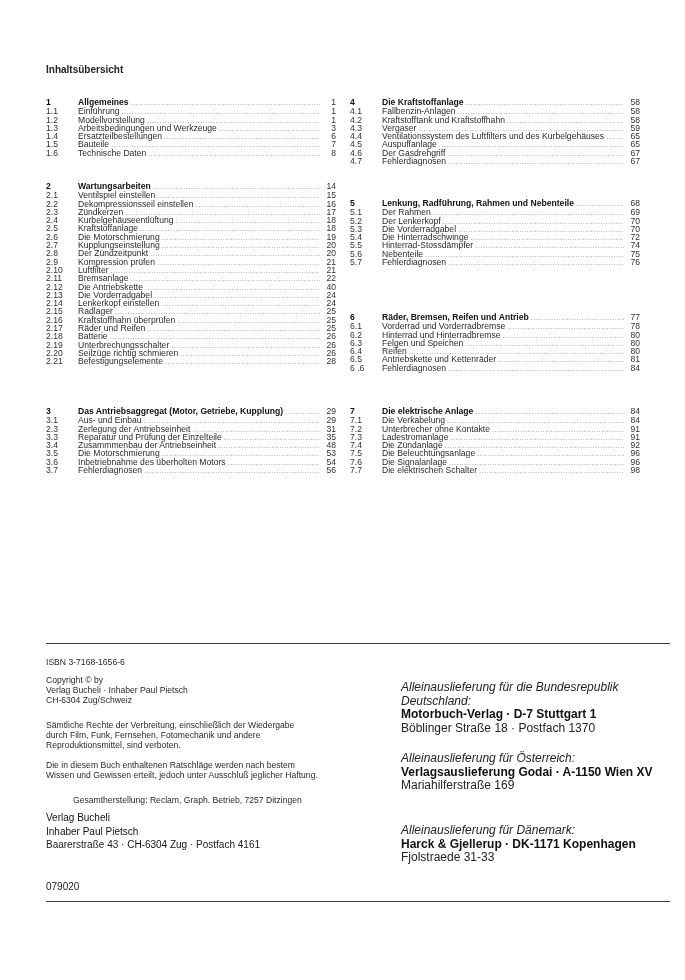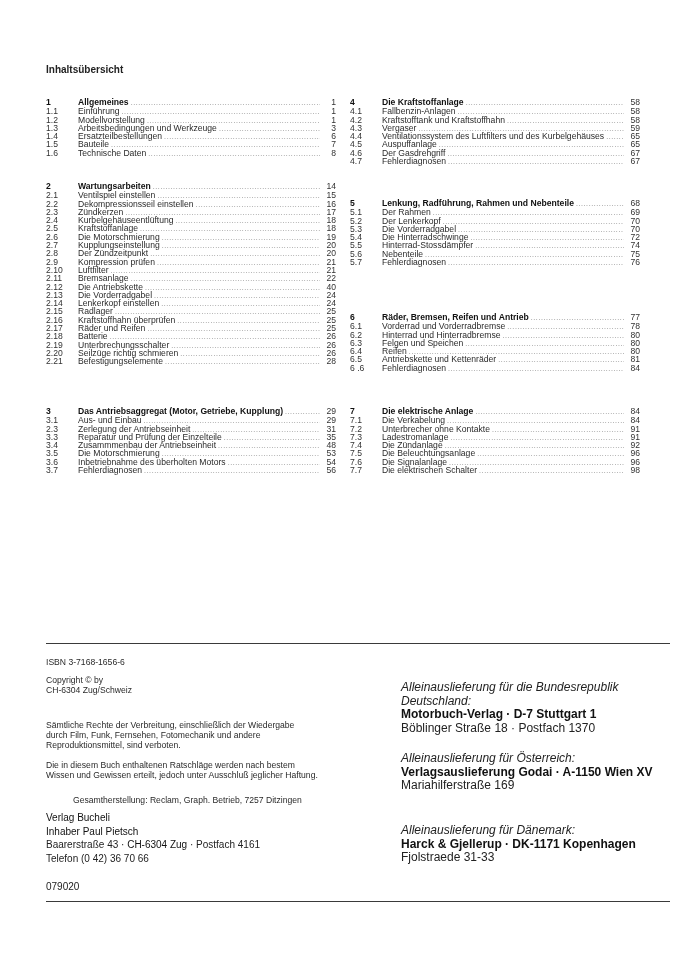--- a/index.html
+++ b/index.html
@@ -477,40 +477,40 @@
     </div>
 </div>
 
 <div class="rule" style="top:643px;"></div>
 
 <div class="imprint" style="top:657px;">
   <p>ISBN 3-7168-1656-6</p>
 </div>
 <div class="imprint" style="top:675px;">
   <p>Copyright © by</p>
+  <p>Verlag Bucheli · Inhaber Paul Pietsch</p>
   <p>CH-6304 Zug/Schweiz</p>
 </div>
 <div class="imprint" style="top:712px;margin-top:8px;">
   <p>Sämtliche Rechte der Verbreitung, einschließlich der Wiedergabe</p>
   <p>durch Film, Funk, Fernsehen, Fotomechanik und andere</p>
   <p>Reproduktionsmittel, sind verboten.</p>
 </div>
 <div class="imprint" style="top:760px;">
   <p>Die in diesem Buch enthaltenen Ratschläge werden nach bestem</p>
   <p>Wissen und Gewissen erteilt, jedoch unter Ausschluß jeglicher Haftung.</p>
 </div>
 <div class="imprint" style="top:795px;margin-left:27px;">
   <p>Gesamtherstellung: Reclam, Graph. Betrieb, 7257 Ditzingen</p>
 </div>
 
 <div class="pub-block" style="top:811px;">
   <div class="bold">Verlag Bucheli</div>
   <div class="bold">Inhaber Paul Pietsch</div>
   <div><span>Baarerstraße 43 · </span><span class="bold">CH-6304 Zug</span><span> · Postfach 4161</span></div>
-  <div>Telefon (0 42) 36 70 66</div>
 </div>
 <div class="pub-block" style="top:880px;">
   <div>079020</div>
 </div>
 
 <div class="dist" style="top:681px;">
   <div class="intro">Alleinauslieferung für die Bundesrepublik Deutschland:</div>
   <div class="name">Motorbuch-Verlag · D-7 Stuttgart 1</div>
   <div>Böblinger Straße 18 · Postfach 1370</div>
 </div>

